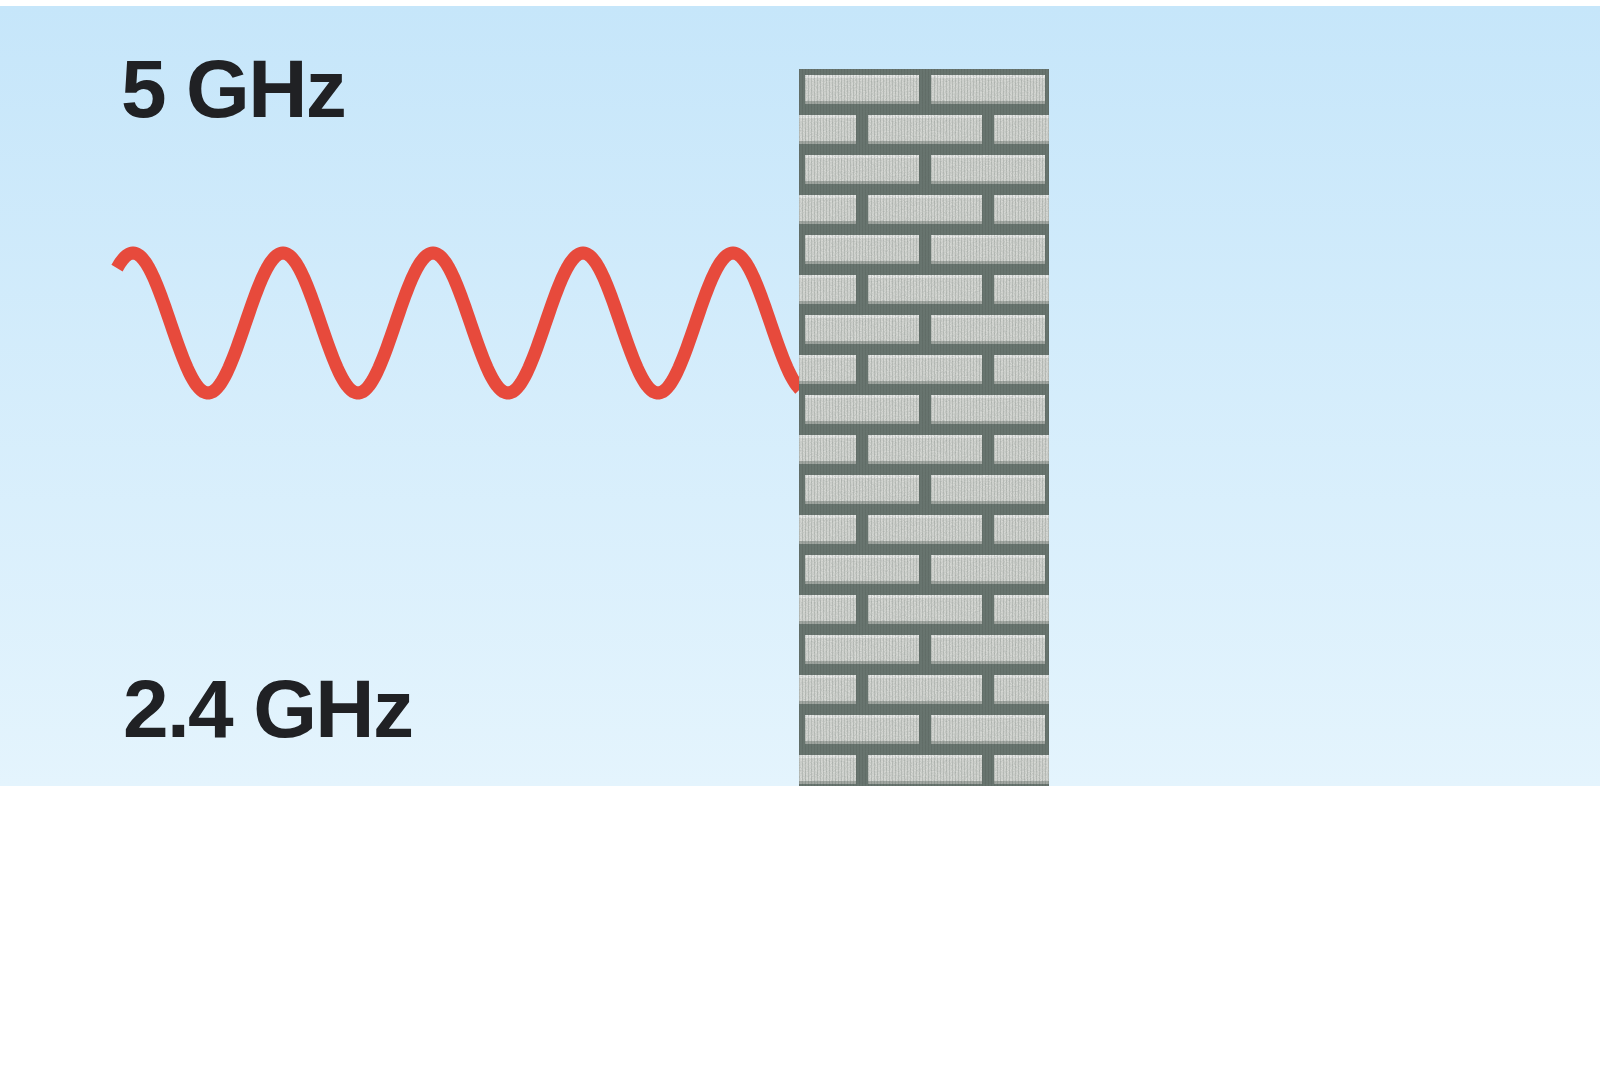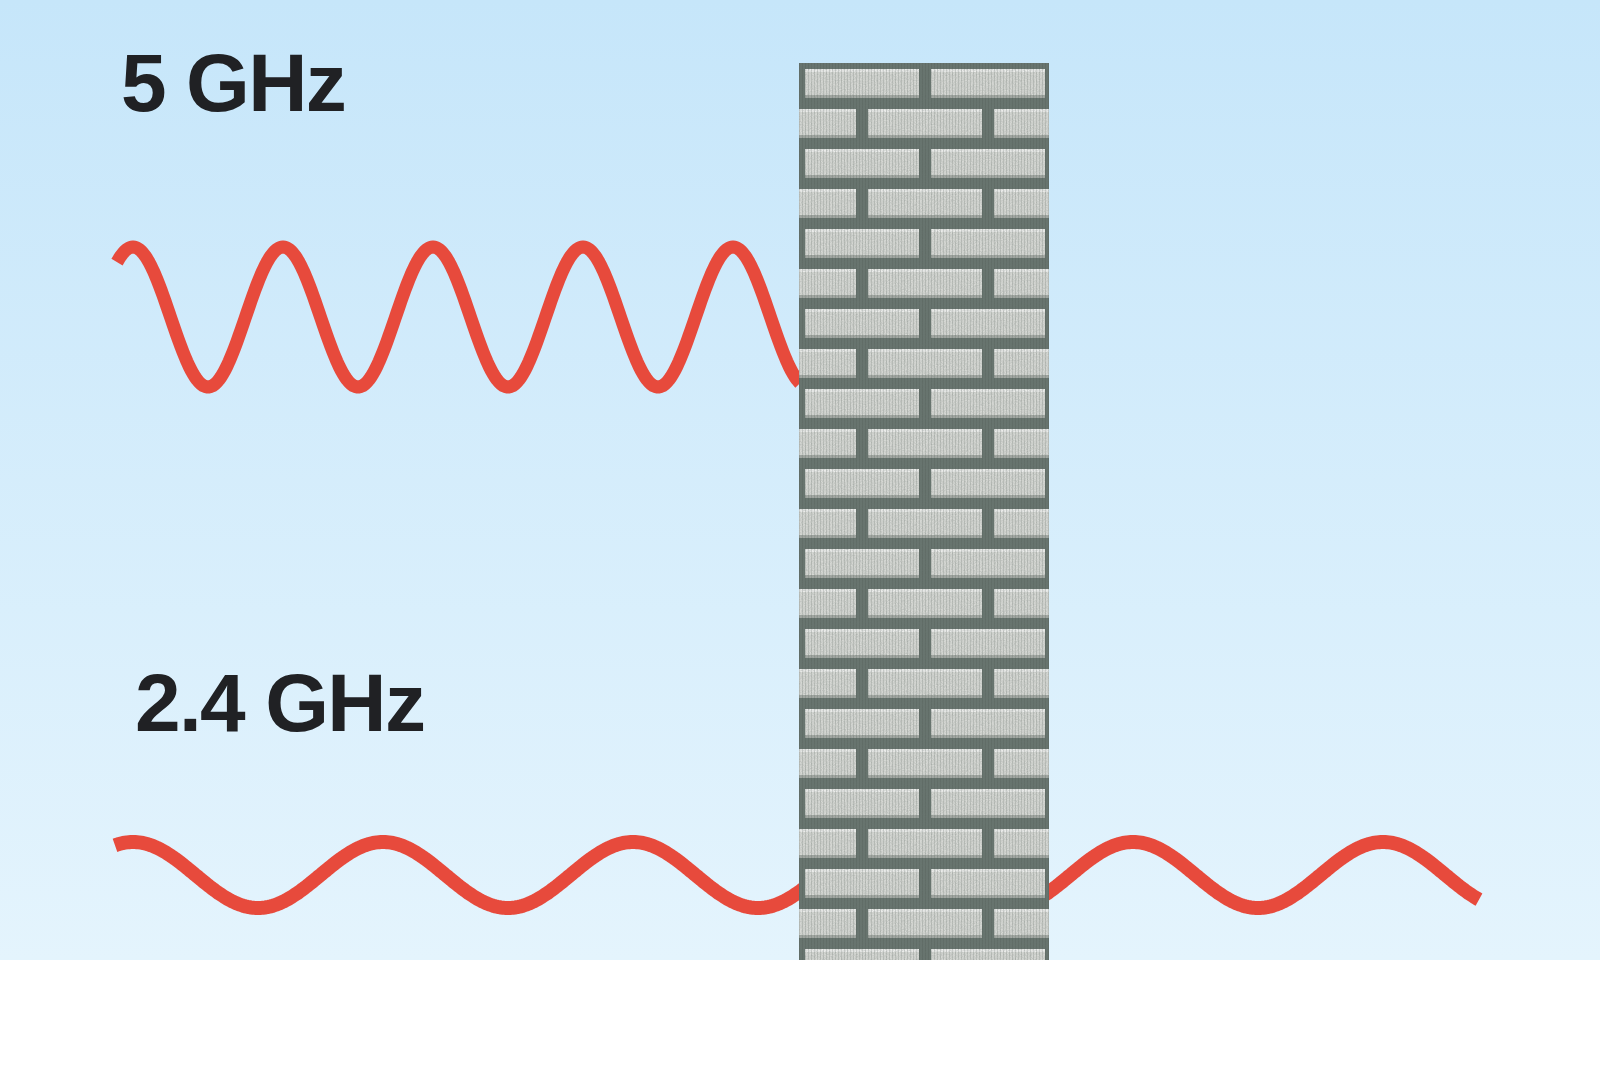--- a/index.html
+++ b/index.html
@@ -3,24 +3,25 @@
 <meta charset="utf-8">
 <style>
   html, body {
     margin: 0;
     padding: 0;
     font-family: "Liberation Sans", sans-serif;
   }
   .stage {
     position: relative;
     width: 1600px;
-    height: 960px;
+    height: 780px;
     overflow: hidden;
     
     background: #d5ecfb;
+    margin-top: 6px;
   }
   .stage svg.canvas {
     position: absolute;
     left: 0;
     top: 0;
     display: block;
   }
   .band-label {
     position: absolute;
     font-weight: 700;
@@ -29,21 +30,21 @@
     letter-spacing: -0.02em;
     color: #202124;
     white-space: nowrap;
     user-select: none;
   }
   .band-label.high {
     left: 121px;
     top: 42px;
   }
   .band-label.low {
-    left: 135px;
+    left: 123px;
     top: 662px;
   }
 </style>
 </head>
 <body>
 
 <div class="stage" style="background: linear-gradient(rgb(198, 230, 250) 0%, rgb(228, 244, 253) 100%);">
 
   <svg class="canvas" width="1600" height="1066" viewBox="0 0 1600 1066" xmlns="http://www.w3.org/2000/svg">
     <defs>

